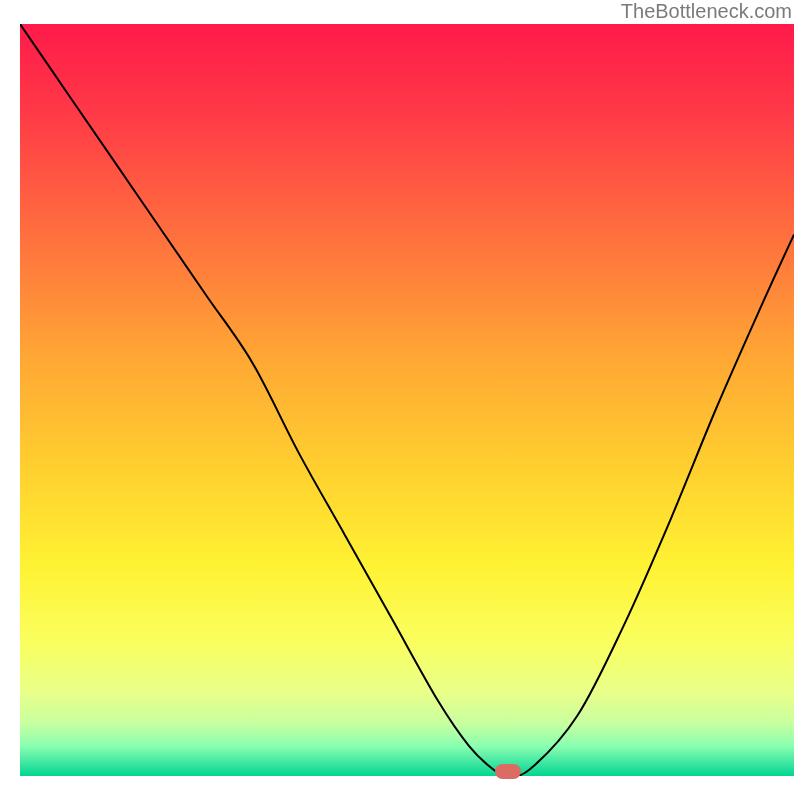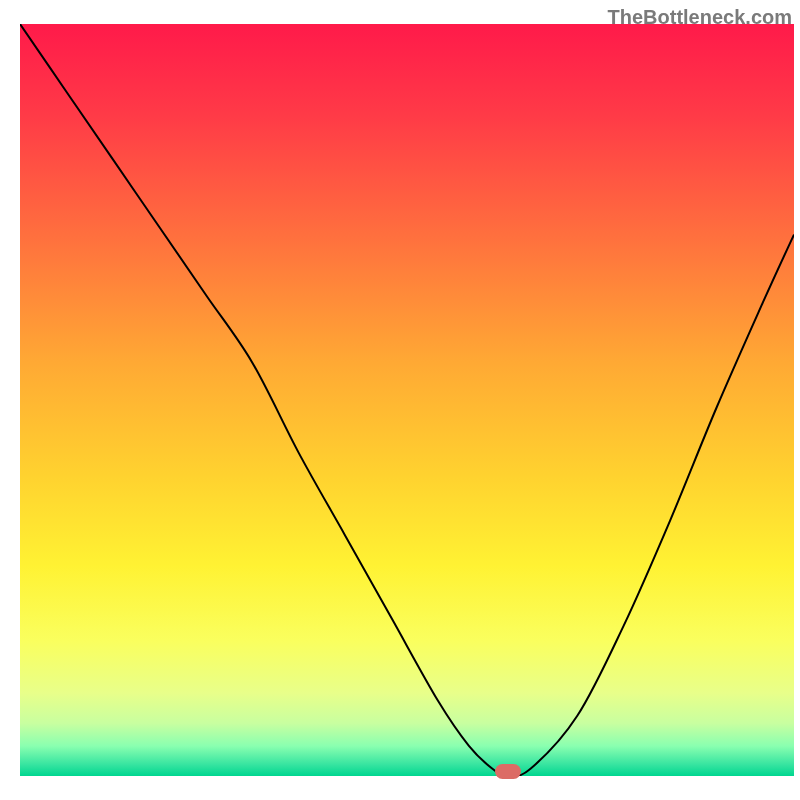--- a/index.html
+++ b/index.html
@@ -10,25 +10,25 @@
     background: #ffffff;
     font-family: Arial, sans-serif;
   }
   .container {
     position: relative;
     width: 800px;
     height: 800px;
   }
   .watermark {
     position: absolute;
-    top: 6px;
+    top: 0;
     right: 8px;
     font-size: 20px;
     color: #7a7a7a;
-    font-weight: 700;
+    font-weight: 400;
     z-index: 10;
   }
   .plot-area {
     position: absolute;
     left: 20px;
     top: 24px;
     width: 774px;
     height: 752px;
   }
   .plot-area svg {

